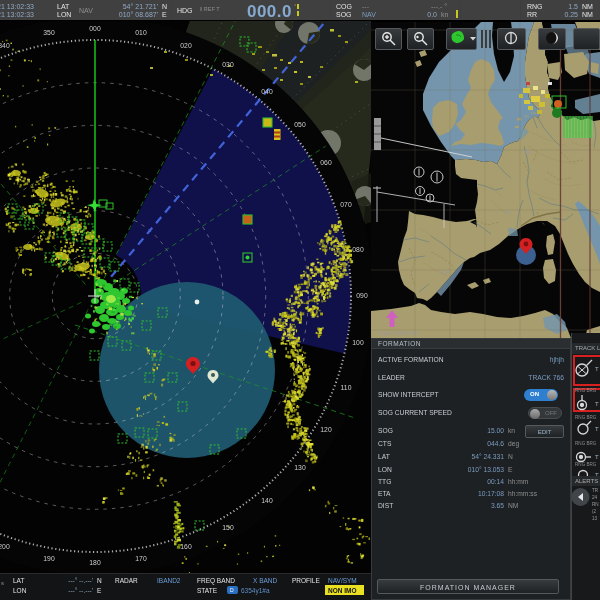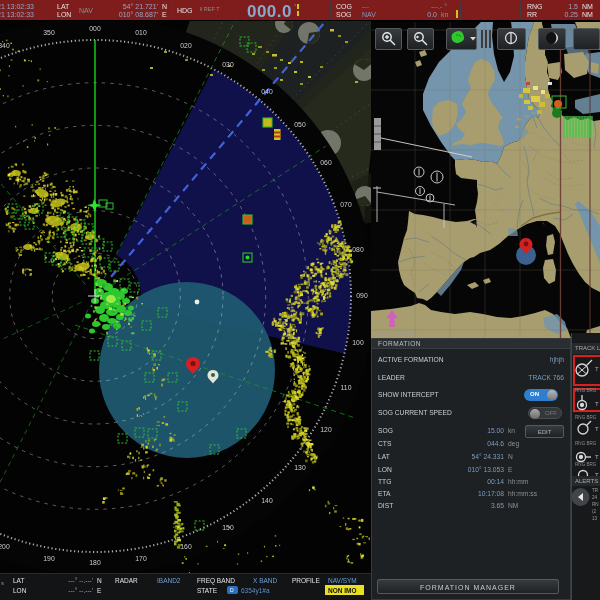--- a/index.html
+++ b/index.html
@@ -1,19 +1,19 @@
 <!DOCTYPE html>
 <html><head>
 <meta charset="utf-8">
 <style>
 * { margin:0; padding:0; box-sizing:border-box; }
 html,body { width:600px; height:600px; background:#000; overflow:hidden; }
 body { font-family:"Liberation Sans", sans-serif; position:relative; }
 .abs { position:absolute; }
-#topbar { left:0; top:0; width:600px; height:21px; background:#7f1d1d; border-bottom:1px solid #000; }
+#topbar { left:0; top:0; width:600px; height:21px; background:#404040; border-bottom:1px solid #000; }
 #botbar { left:0; top:573px; width:371px; height:27px; background:#121416; border-top:1px solid #2a2a2a; }
 .t7 { font-size:7px; line-height:8px; white-space:nowrap; }
 .t65 { font-size:6.5px; line-height:7px; white-space:nowrap; }
 .blue { color:#8fa8c4; }
 .bluev { color:#7b9cc0; }
 .wht { color:#e4e4e4; }
 .gry { color:#8e8e8e; }
 .vdiv { width:1px; background:#3a3e42; top:2px; height:17px; }
 #fpanel { left:371px; top:338px; width:200px; height:262px; background:#1e2124; border:1px solid #383b3e; }
 #fpanel .wht { color:#c9ced3; font-size:6.7px; }

